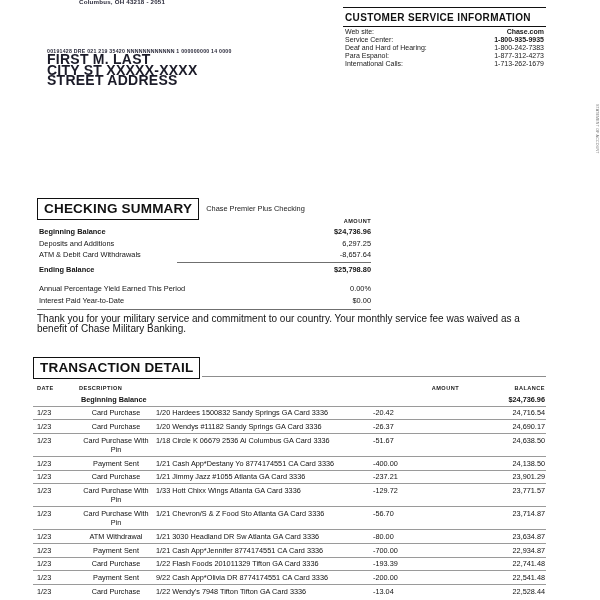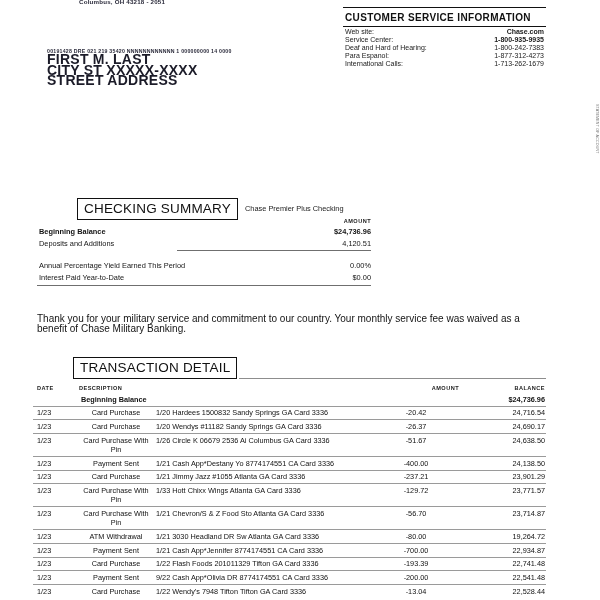--- a/index.html
+++ b/index.html
@@ -39,24 +39,23 @@
   }
   .csbox .rule-mid{border-top:1.6px solid #111;}
   .csrow{display:flex;justify-content:space-between;font-size:7px;padding:1.1px 2px 0 2px;color:#1a1a1a;}
   .csrow .v{font-weight:bold;text-align:right;}
   .csrow.plain .v{font-weight:normal;}
 
   
   .sect{position:absolute;display:flex;align-items:flex-start;}
   .sect-title{
     border:1.3px solid #111;
-    font-size:13.5px;font-weight:normal;letter-spacing:.2px;
+    font-size:13.5px;font-weight:bold;letter-spacing:.2px;
     padding:3px 6px 3px 6px;color:#111;background:#fff;
     line-height:14px;
-    margin-left:40px;
   }
   .sect-sub{font-size:7.4px;color:#1a1a1a;padding:6px 0 0 7px;}
   .sect-line{flex:1;border-bottom:1.1px solid #8d8d8d;margin-left:2px;height:17px;}
 
   
   .summary{position:absolute;left:37px;top:218px;width:334px;}
   .sum-amt-hd{font-size:5.6px;font-weight:bold;letter-spacing:.45px;text-align:right;color:#222;padding-bottom:2px;}
   .sum-row{display:flex;justify-content:space-between;font-size:7.4px;line-height:11.6px;color:#141414;}
   .sum-row .l{padding-left:2px;}
   .sum-row .r{text-align:right;font-variant-numeric:tabular-nums;}
@@ -65,38 +64,38 @@
   .sum-gap{height:8px;}
   .sum-end{border-top:1.1px solid #6f6f6f;margin-top:2px;}
 
   .note{
     position:absolute;left:37px;top:314px;width:498px;
     font-size:10px;line-height:9.6px;color:#141414;
   }
 
   
   .txwrap{position:absolute;left:33px;top:357px;width:513px;}
-  .txhead{display:flex;align-items:flex-end;}
+  .txhead{display:flex;align-items:center;}
   .tx-colhd{display:flex;font-size:5.6px;font-weight:bold;letter-spacing:.45px;color:#222;padding:6px 0 2px 0;}
   .c-date{width:42px;padding-left:4px;}
   .c-desc{flex:1;}
   .c-amt{width:86px;text-align:right;}
   .c-bal{width:86px;text-align:right;padding-right:1px;}
 
   .txtable{width:100%;border-collapse:collapse;}
   .txtable td{
     font-size:7.3px;line-height:9.3px;color:#121212;
     border-bottom:1.05px solid #9a9a9a;
     padding:1.6px 0 1.8px 0;vertical-align:top;
   }
   .txtable tr.first td{border-top:none;}
   .td-date{width:42px;padding-left:4px!important;}
   .td-type{width:74px;padding-right:3px!important;text-align:center;}
   .td-desc{}
-  .td-amt{width:86px;text-align:center;font-variant-numeric:tabular-nums;}
+  .td-amt{width:86px;text-align:left;font-variant-numeric:tabular-nums;}
   .td-bal{width:86px;text-align:right;padding-right:1px!important;font-variant-numeric:tabular-nums;}
   .begin td{font-weight:bold;}
   .begin .td-desc{padding-left:2px;}
   .lastcut{border-bottom:none!important;}
 </style>
 </head>
 <body>
 
 <div class="page">
 
@@ -146,23 +145,31 @@
 
   <div class="summary">
     <div class="sum-amt-hd">AMOUNT</div>
     <div id="sum-rows">
         <div class="sum-row bold">
           <span class="l">Beginning Balance</span>
           <span class="r">$24,736.96</span>
         </div>
         <div class="sum-row">
           <span class="l">Deposits and Additions</span>
-          <span class="r">4,120.51</span>
+          <span class="r">6,297.25</span>
+        </div>
+        <div class="sum-row">
+          <span class="l">ATM &amp; Debit Card Withdrawals</span>
+          <span class="r">-8,657.64</span>
         </div>
         <div class="sum-sep"></div>
+        <div class="sum-row bold">
+          <span class="l">Ending Balance</span>
+          <span class="r">$25,798.80</span>
+        </div>
       </div>
     <div class="sum-gap"></div>
     <div id="sum-extra">
         <div class="sum-row">
           <span class="l">Annual Percentage Yield Earned This Period</span>
           <span class="r">0.00%</span>
         </div>
         <div class="sum-row">
           <span class="l">Interest Paid Year-to-Date</span>
           <span class="r">$0.00</span>
@@ -204,21 +211,21 @@
           <tr>
             <td class="td-date">1/23</td>
             <td class="td-type">Card Purchase</td>
             <td class="td-desc">1/20 Wendys #11182 Sandy Springs GA Card 3336</td>
             <td class="td-amt">-26.37</td>
             <td class="td-bal">24,690.17</td>
           </tr>
           <tr>
             <td class="td-date">1/23</td>
             <td class="td-type">Card Purchase With Pin</td>
-            <td class="td-desc">1/26 Circle K 06679 2536 Ai Columbus GA Card 3336</td>
+            <td class="td-desc">1/18 Circle K 06679 2536 Ai Columbus GA Card 3336</td>
             <td class="td-amt">-51.67</td>
             <td class="td-bal">24,638.50</td>
           </tr>
           <tr>
             <td class="td-date">1/23</td>
             <td class="td-type">Payment Sent</td>
             <td class="td-desc">1/21 Cash App*Destany Yo 8774174551 CA Card 3336</td>
             <td class="td-amt">-400.00</td>
             <td class="td-bal">24,138.50</td>
           </tr>
@@ -241,21 +248,21 @@
             <td class="td-type">Card Purchase With Pin</td>
             <td class="td-desc">1/21 Chevron/S &amp; Z Food Sto Atlanta GA Card 3336</td>
             <td class="td-amt">-56.70</td>
             <td class="td-bal">23,714.87</td>
           </tr>
           <tr>
             <td class="td-date">1/23</td>
             <td class="td-type">ATM Withdrawal</td>
             <td class="td-desc">1/21 3030 Headland DR Sw Atlanta GA Card 3336</td>
             <td class="td-amt">-80.00</td>
-            <td class="td-bal">19,264.72</td>
+            <td class="td-bal">23,634.87</td>
           </tr>
           <tr>
             <td class="td-date">1/23</td>
             <td class="td-type">Payment Sent</td>
             <td class="td-desc">1/21 Cash App*Jennifer 8774174551 CA Card 3336</td>
             <td class="td-amt">-700.00</td>
             <td class="td-bal">22,934.87</td>
           </tr>
           <tr>
             <td class="td-date">1/23</td>

